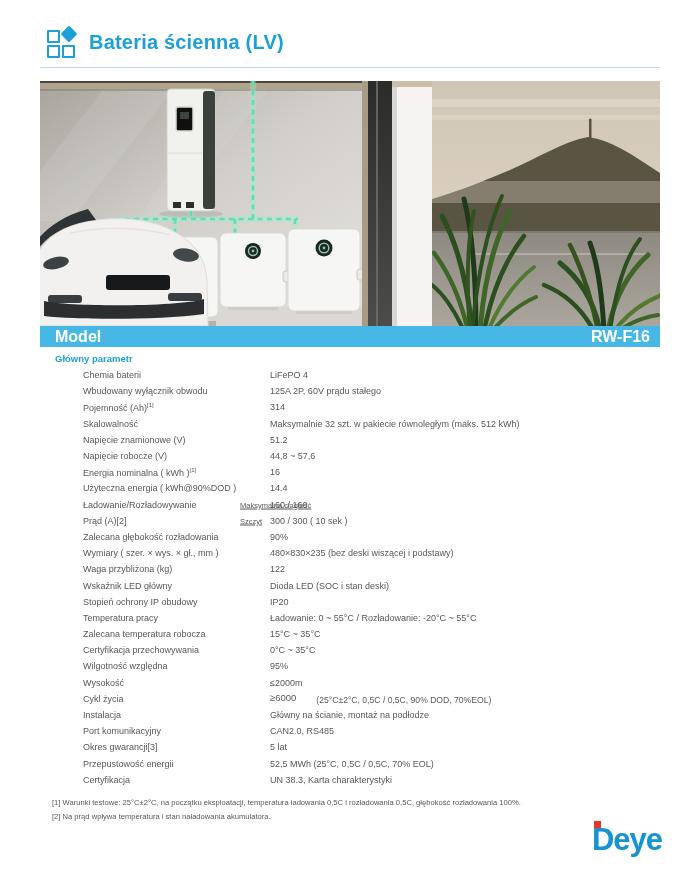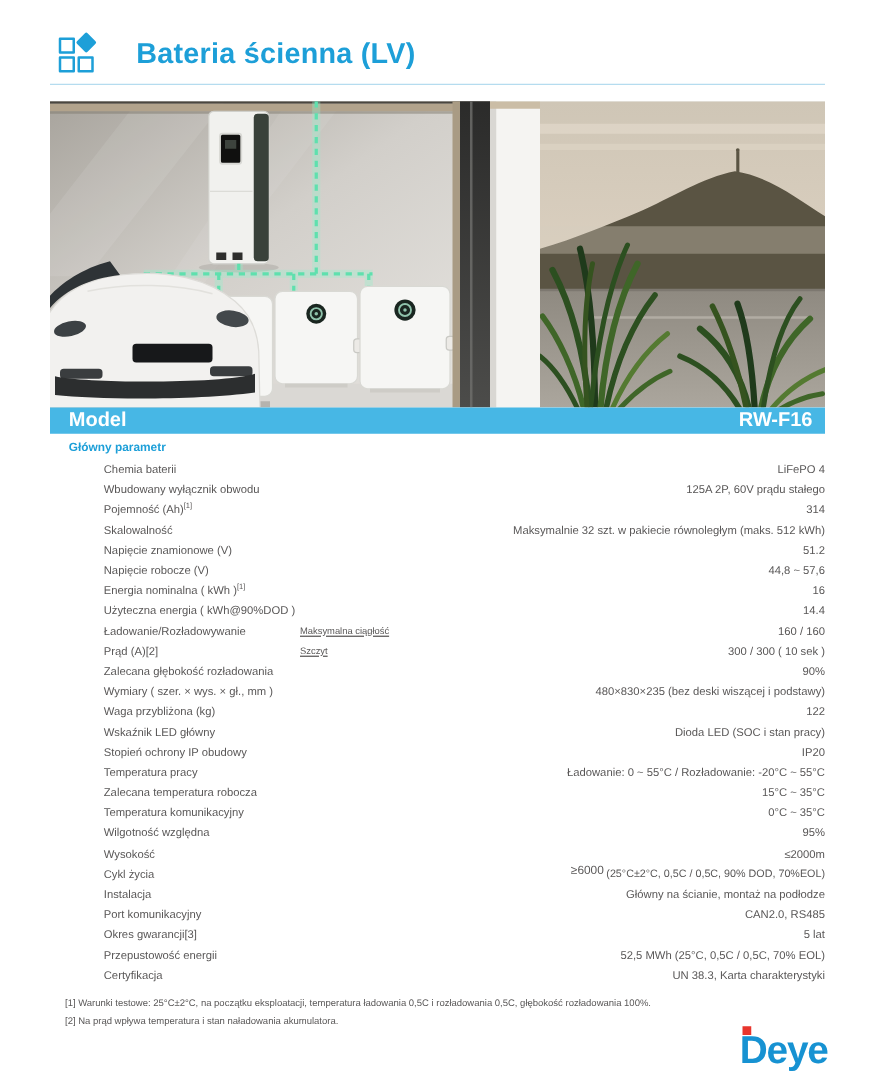--- a/index.html
+++ b/index.html
@@ -16,38 +16,38 @@
     font-family:"Liberation Sans",sans-serif;color:var(--text-grey);
   }
   
   .header{margin:28px 40px 0 47px;display:flex;align-items:center;gap:13px;}
   .logo-mark{width:29px;height:29px;position:relative;flex:0 0 auto;}
   .lm-sq{position:absolute;width:9px;height:9px;border:2.4px solid var(--accent-blue);border-radius:1px;}
   .lm-tl{left:0;top:2px;}
   .lm-bl{left:0;top:17px;}
   .lm-br{left:15px;top:17px;}
   .lm-diamond{position:absolute;left:16px;top:0;width:12px;height:12px;background:var(--accent-blue);transform:rotate(45deg);border-radius:1.5px;}
-  .page-title{font-size:23px;font-weight:bold;color:var(--accent-blue);letter-spacing:.2px;margin-left:20px;}
+  .page-title{font-size:20px;font-weight:bold;color:var(--accent-blue);letter-spacing:.2px;}
   .divider{margin:10px 40px 0;border-top:1px solid #b5dcef;height:0;}
   
   .hero{margin:13px 40px 0;height:245px;position:relative;background:#e8e6e2;}
   .hero svg{display:block;}
   
   .model-bar{margin:0 40px;height:21px;background:var(--bar-blue);position:relative;color:#fff;font-size:16px;font-weight:bold;}
   .model-label{position:absolute;left:15px;top:50%;transform:translateY(-50%);}
   .model-value{position:absolute;left:240px;width:370px;text-align:right;top:50%;transform:translateY(-50%);}
   
   .spec{margin:3px 40px 0;}
   .sec-heading{height:17px;line-height:17px;padding-left:15px;font-size:9.5px;font-weight:bold;color:var(--accent-blue);}
   .row{position:relative;height:16.2px;}
   .lab{position:absolute;left:15px;top:50%;transform:translateY(-50%);font-size:9px;white-space:nowrap;margin-left:28px;}
   .lab sup{font-size:6px;}
   .mid{position:absolute;left:200px;top:50%;transform:translateY(-50%);font-size:7.5px;white-space:nowrap;text-decoration:underline;}
-  .val{position:absolute;left:230px;width:390px;text-align:right;top:50%;transform:translateY(-50%);font-size:9px;white-space:nowrap;}
-  .val .big{font-size:9.5px;position:relative;top:-2px;margin-right:2px;}
+  .val{position:absolute;left:230px;width:390px;text-align:left;top:50%;transform:translateY(-50%);font-size:9px;white-space:nowrap;}
+  .val .big{font-size:9.5px;position:relative;top:-2px;margin-right:20px;}
   .val.has-big{font-size:8.6px;}
   
   .footnotes{margin:8px 40px 0 52px;font-size:7.6px;line-height:14.3px;}
   
   .brand{position:absolute;right:38px;bottom:14px;}
   .brand-text{font-size:31px;font-weight:bold;color:var(--logo-blue);letter-spacing:-1px;line-height:1;text-align:center;}
   .brand-dot{position:absolute;left:2px;top:-3px;width:7px;height:7px;background:var(--logo-red);}
 </style>
 </head>
 <body>
@@ -265,36 +265,36 @@
     <div class="row">
       <span class="lab">Wymiary ( szer. × wys. × gł., mm )</span>
       <span class="val">480×830×235 (bez deski wiszącej i podstawy)</span>
     </div>
     <div class="row">
       <span class="lab">Waga przybliżona (kg)</span>
       <span class="val">122</span>
     </div>
     <div class="row">
       <span class="lab">Wskaźnik LED główny</span>
-      <span class="val">Dioda LED (SOC i stan pracy)</span>
+      <span class="val">Dioda LED (SOC i stan deski)</span>
     </div>
     <div class="row">
       <span class="lab">Stopień ochrony IP obudowy</span>
       <span class="val">IP20</span>
     </div>
     <div class="row">
       <span class="lab">Temperatura pracy</span>
       <span class="val">Ładowanie: 0 ~ 55°C / Rozładowanie: -20°C ~ 55°C</span>
     </div>
     <div class="row">
       <span class="lab">Zalecana temperatura robocza</span>
       <span class="val">15°C ~ 35°C</span>
     </div>
     <div class="row">
-      <span class="lab">Temperatura komunikacyjny</span>
+      <span class="lab">Certyfikacja przechowywania</span>
       <span class="val">0°C ~ 35°C</span>
     </div>
     <div class="row">
       <span class="lab">Wilgotność względna</span>
       <span class="val">95%</span>
     </div>
     <div class="row">
       <span class="lab">Wysokość</span>
       <span class="val">≤2000m</span>
     </div>

